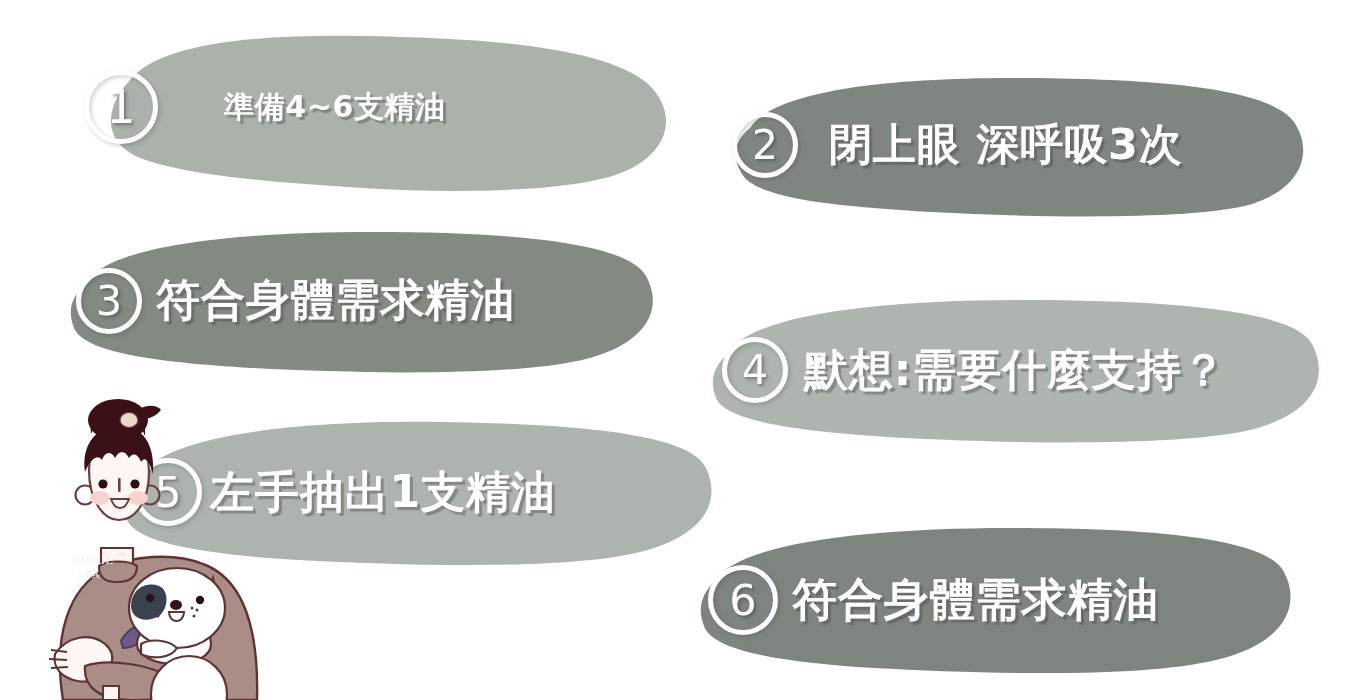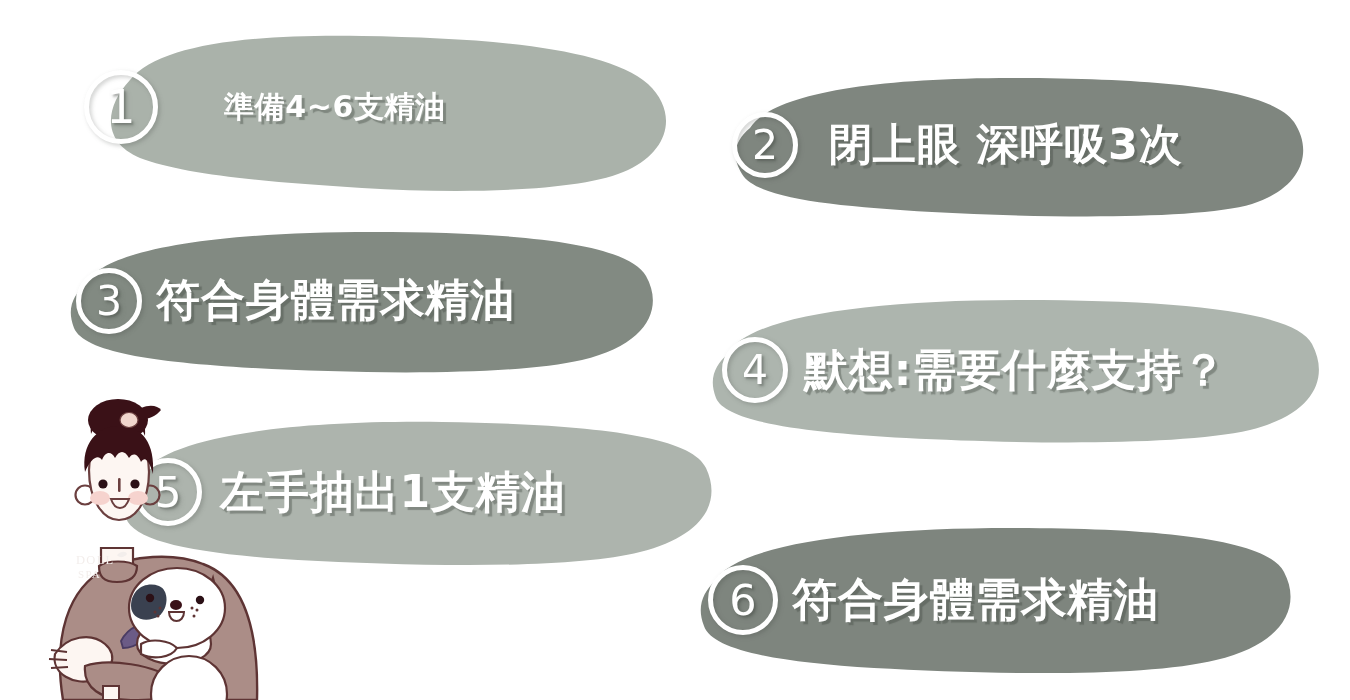--- a/index.html
+++ b/index.html
@@ -81,21 +81,21 @@
   #step-3 { left: 62px;  top: 228px; width: 600px; height: 145px; }
   #step-3 .num-circle { width: 66px; height: 66px; font-size: 41px; margin-left: 14px; }
   #step-3 .step-label { font-size: 44px; margin-left: 14px; }
 
   #step-4 { left: 702px; top: 296px; width: 625px; height: 148px; }
   #step-4 .num-circle { width: 66px; height: 66px; font-size: 41px; margin-left: 20px; }
   #step-4 .step-label { font-size: 44px; margin-left: 16px; }
 
   #step-5 { left: 112px; top: 418px; width: 605px; height: 148px; }
   #step-5 .num-circle { width: 68px; height: 68px; font-size: 42px; margin-left: 22px; }
-  #step-5 .step-label { font-size: 44px; margin-left: 18px; }
+  #step-5 .step-label { font-size: 44px; margin-left: 8px; }
 
   #step-6 { left: 692px; top: 524px; width: 605px; height: 152px; }
   #step-6 .num-circle { width: 70px; height: 70px; font-size: 43px; margin-left: 16px; }
   #step-6 .step-label { font-size: 45px; margin-left: 14px; }
 
   
   #illustration {
     position: absolute;
     left: 0px;
     top: 398px;

